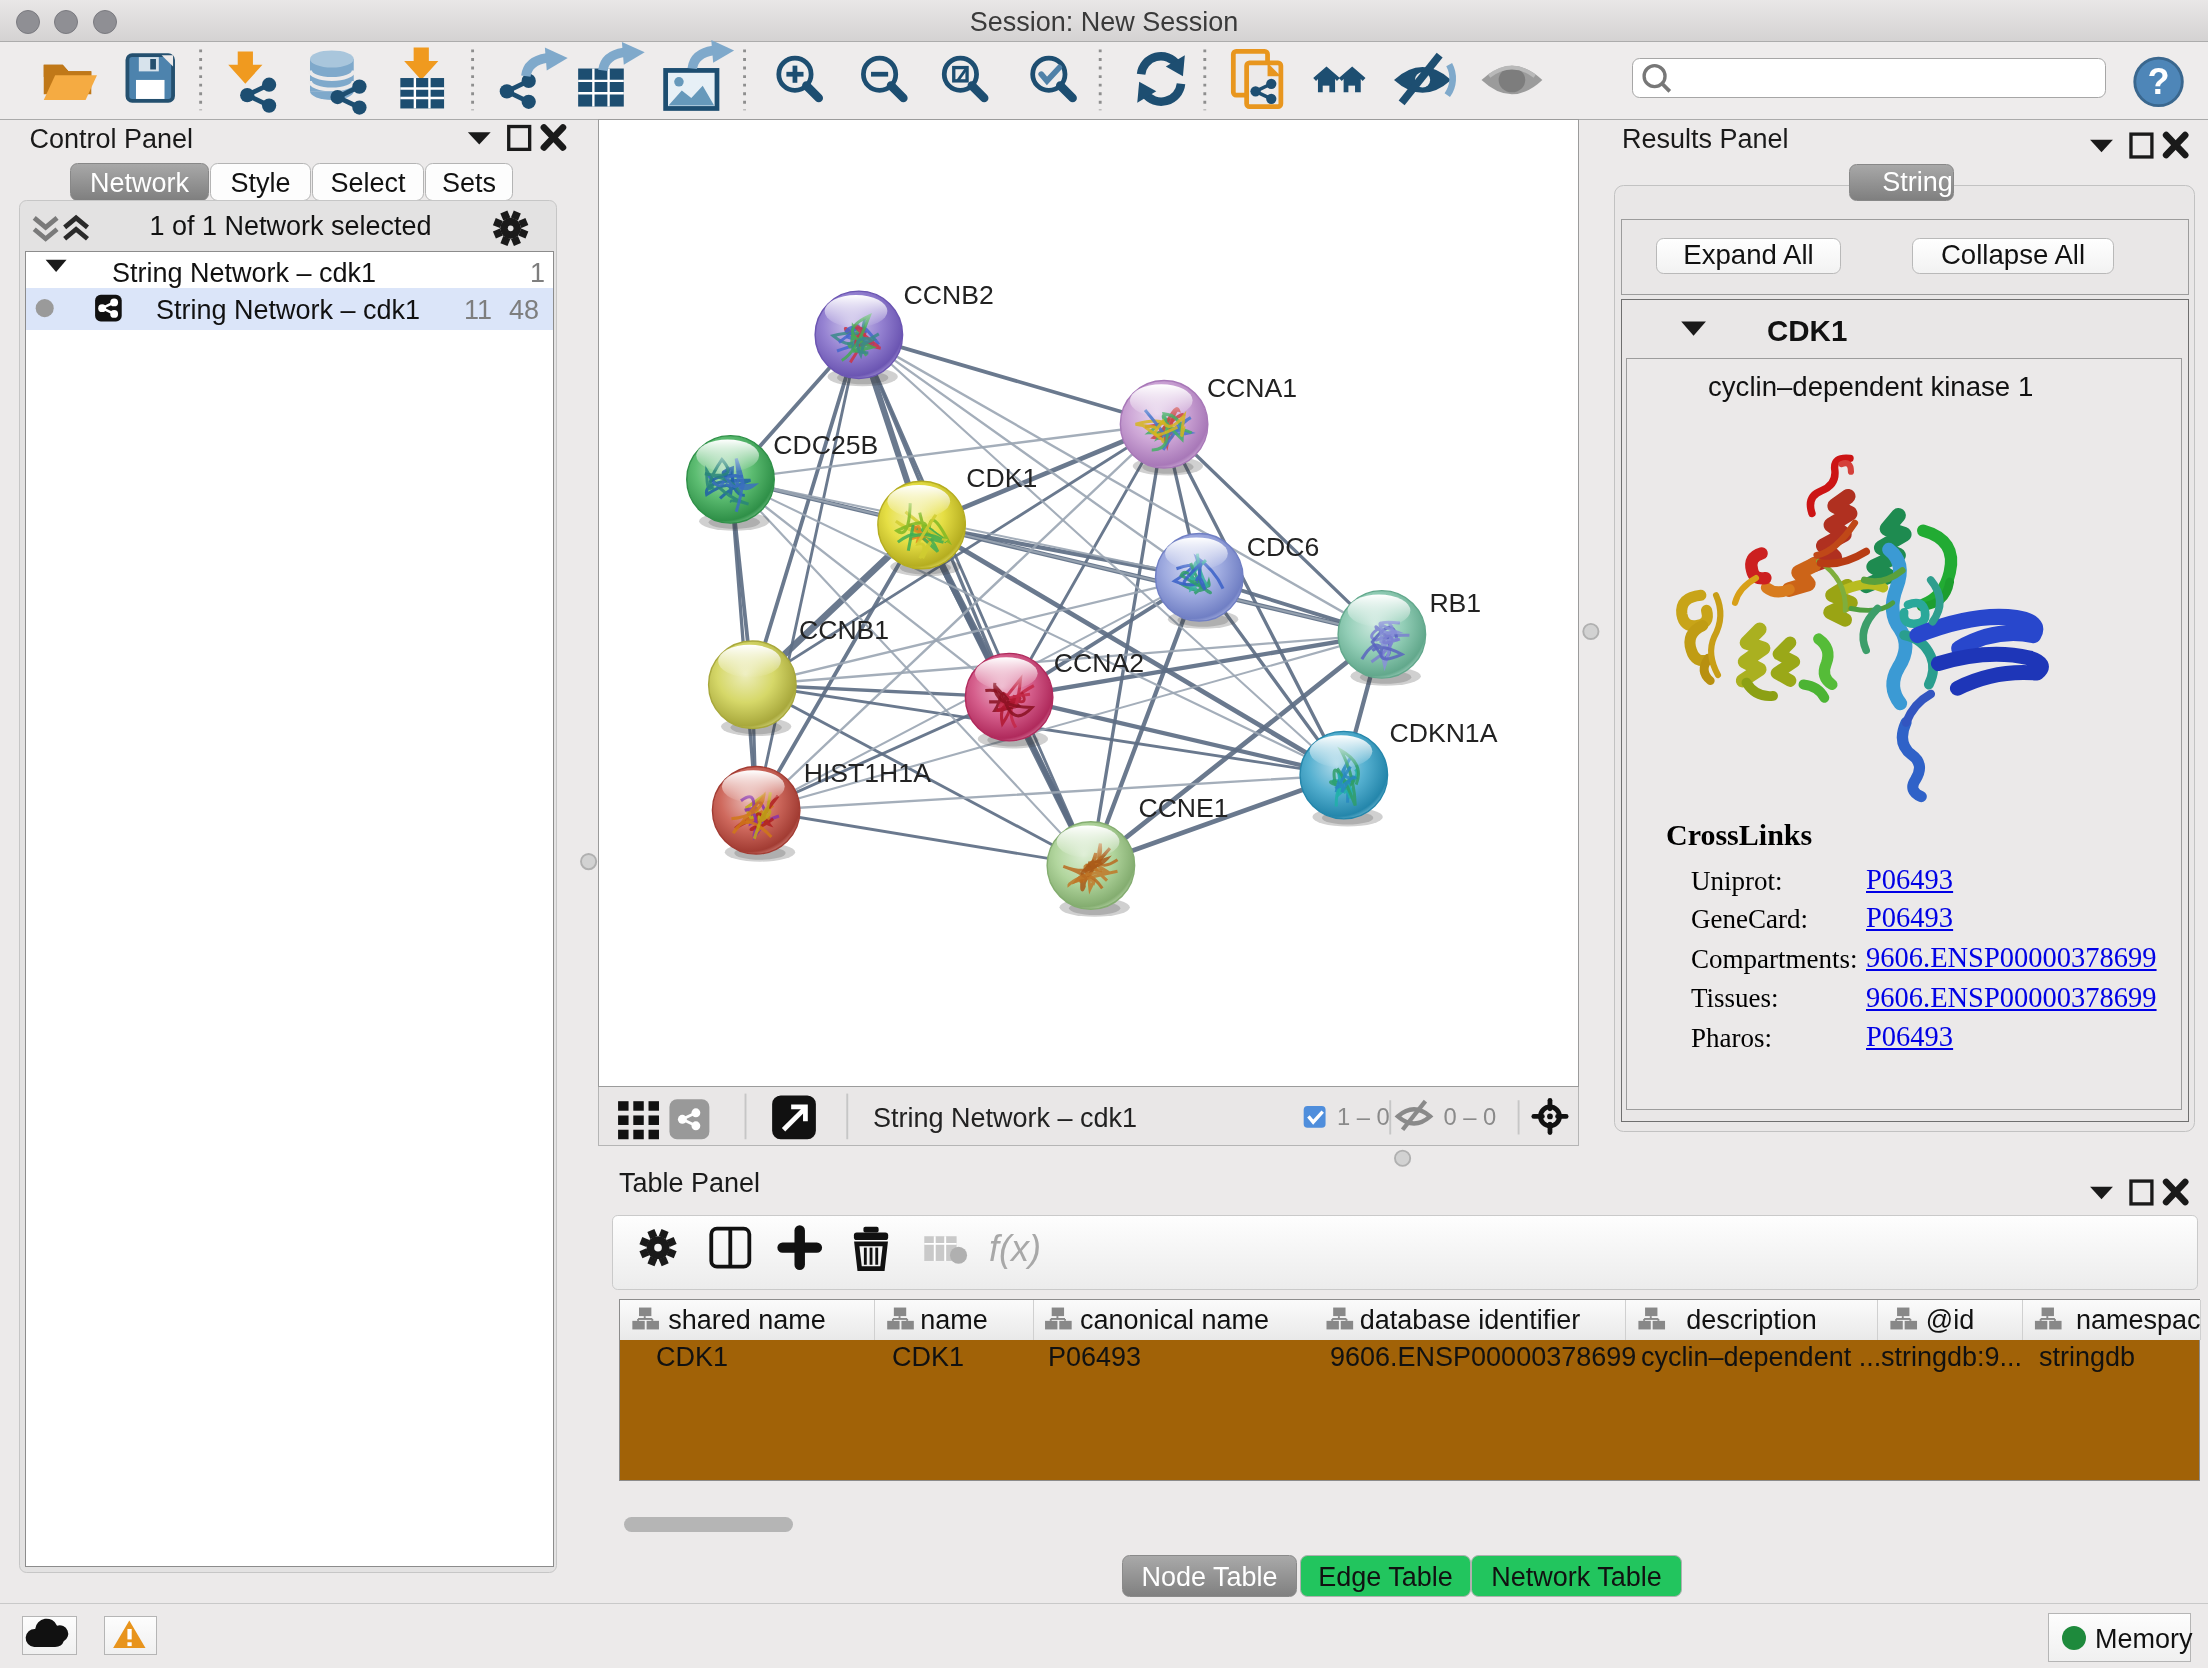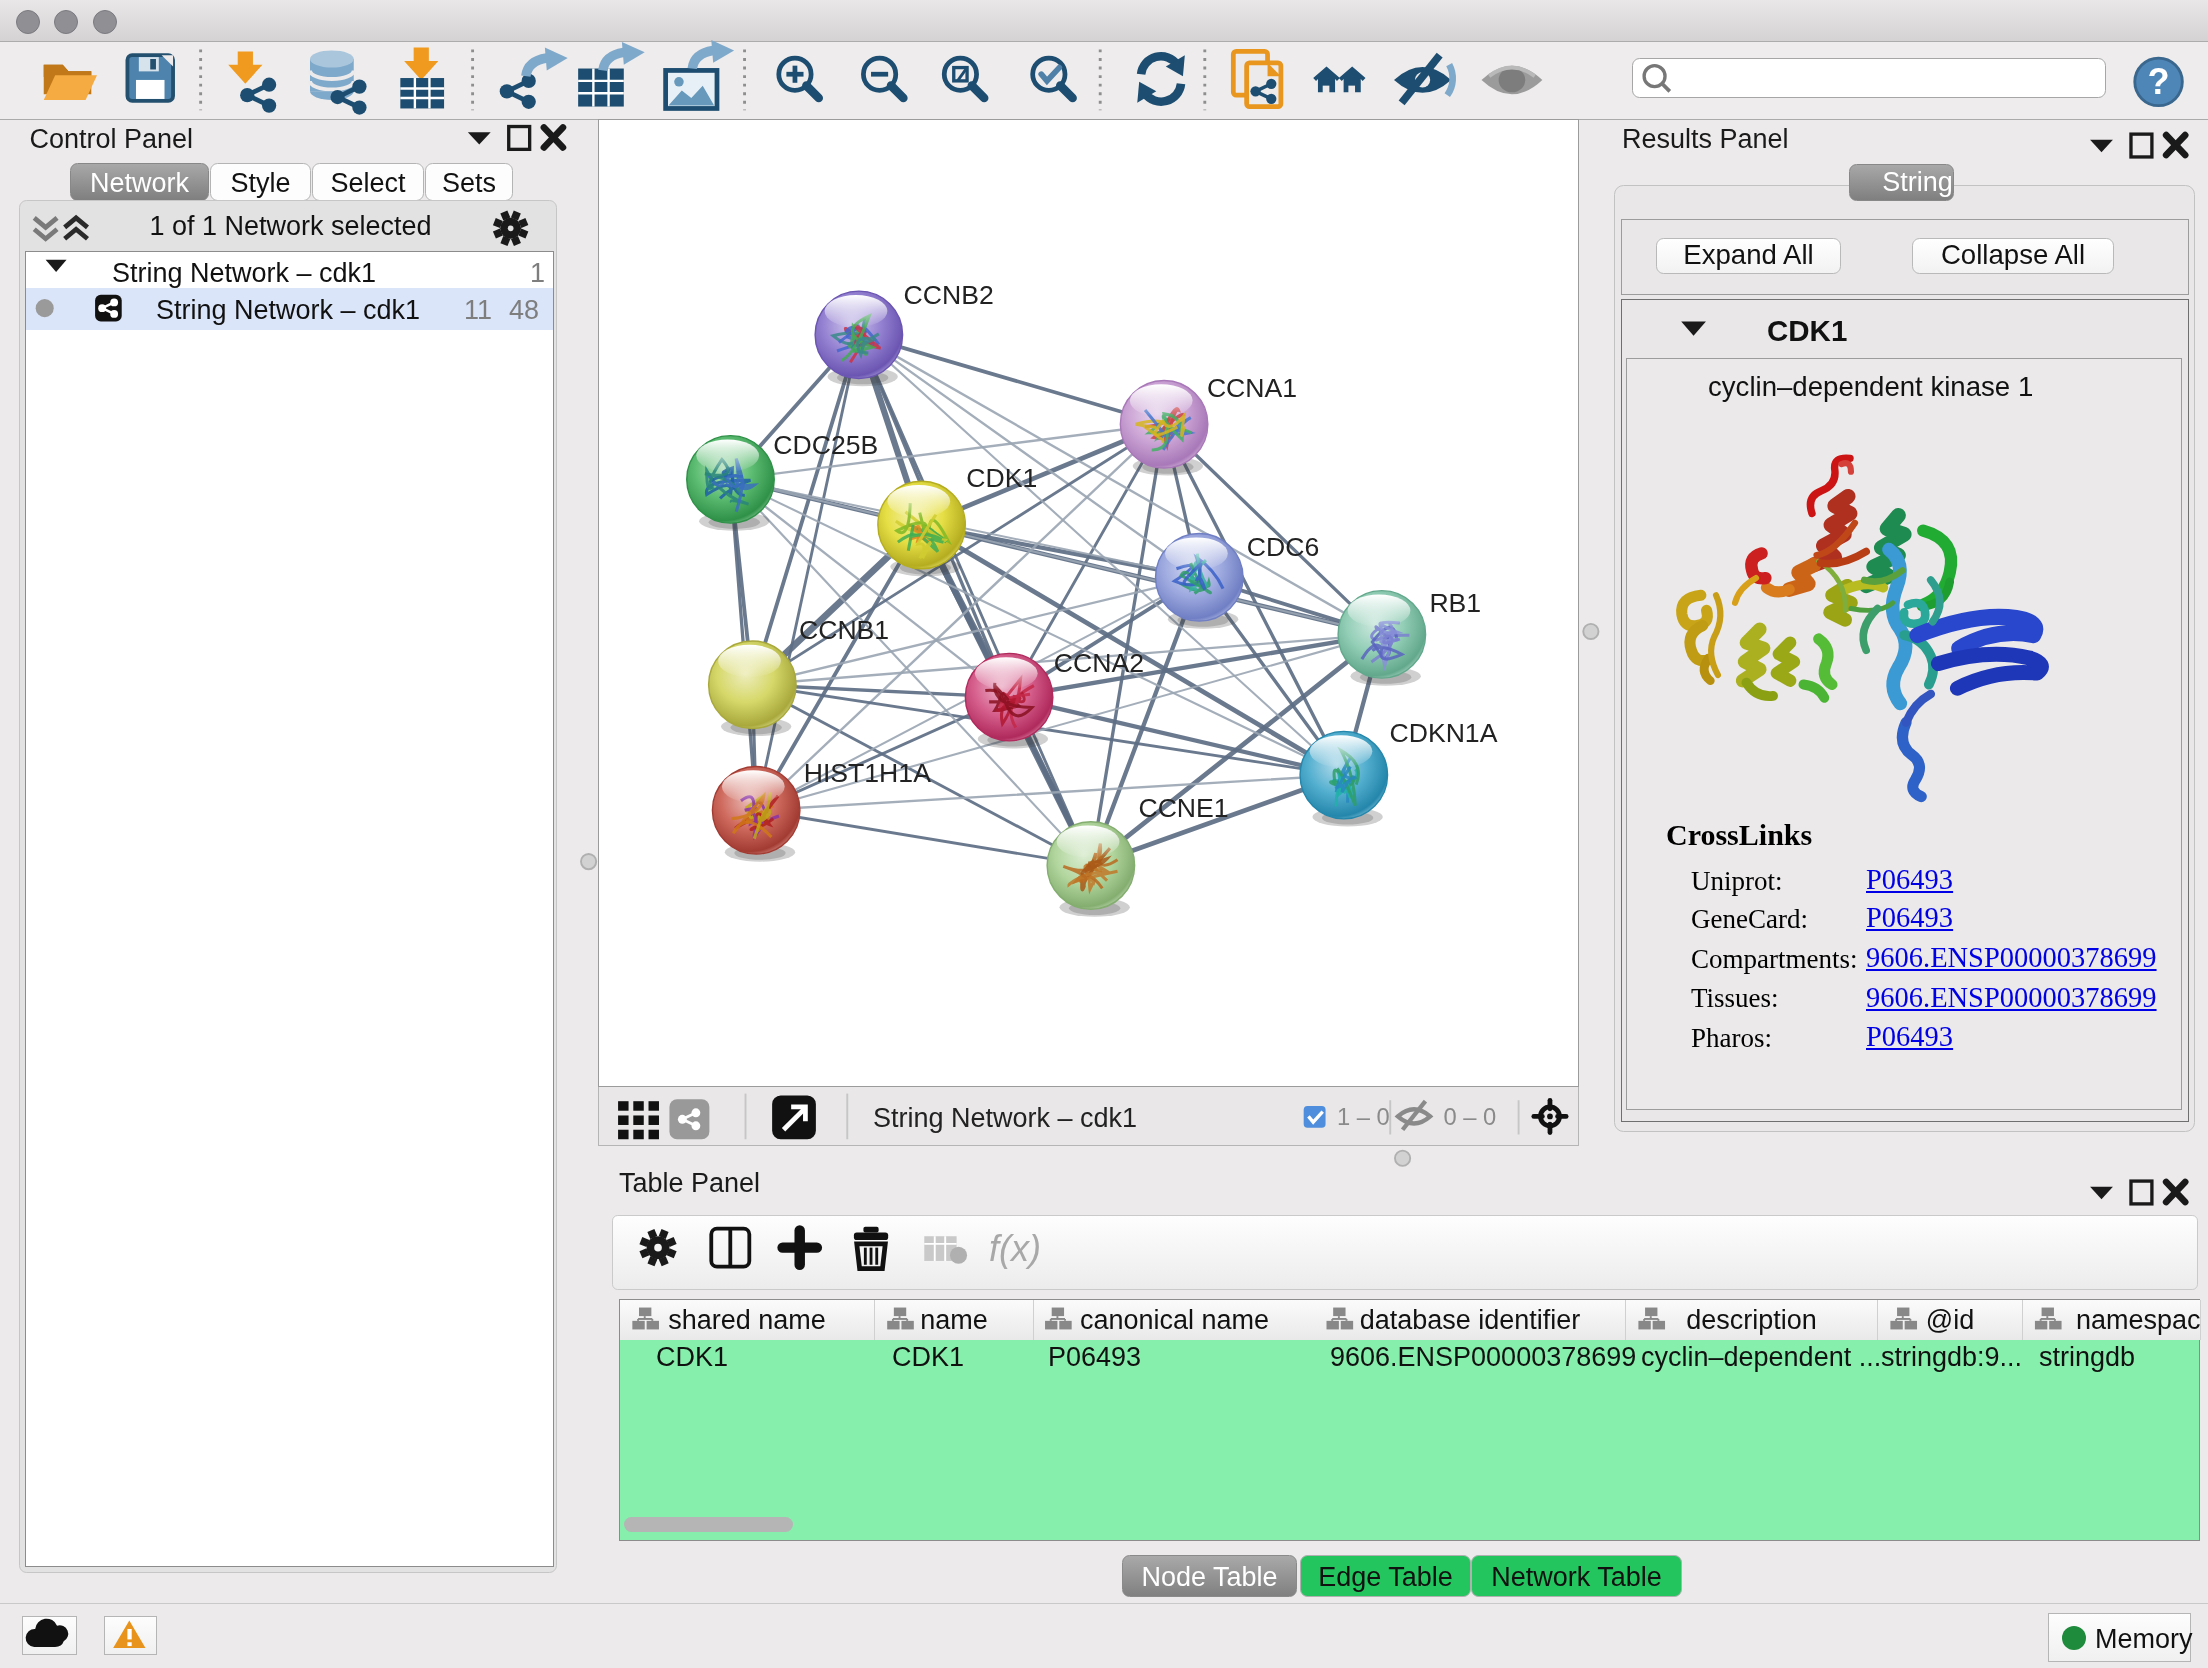--- a/index.html
+++ b/index.html
@@ -32,38 +32,39 @@
 #rp-box1{left:1621px;top:219px;width:568px;height:76px;background:#e9e7e7;border:1.9px solid #9c9c9c;box-sizing:border-box;}
 #rp-box2{left:1621px;top:299px;width:568px;height:823px;background:#e9e7e7;border:1.9px solid #6f6f6f;box-sizing:border-box;}
 #rp-content{left:1626px;top:358px;width:556px;height:752px;background:#ebe9e9;border:1px solid #9c9c9c;box-sizing:border-box;}
 .btn{position:absolute;background:linear-gradient(#ffffff,#f2f2f2);border:1.9px solid #b9b9b9;border-radius:7.6px;
  font-size:27.6px;color:#111;text-align:center;box-sizing:border-box;}
 .serif{font-family:"Liberation Serif",serif;}
 .link{color:#0000e6;text-decoration:underline;font-family:"Liberation Serif",serif;}
 
 #tp-title{left:619px;top:1168px;}
 #tp-toolbar{left:612px;top:1215px;width:1586px;height:75px;background:linear-gradient(#fefefe,#ececec);border:1.9px solid #cacaca;border-radius:5.7px;box-sizing:border-box;}
-#tp-table{left:619px;top:1299px;width:1581px;height:242px;background:#86efac;border:1.9px solid #8c8c8c;box-sizing:border-box;}
+#tp-table{left:619px;top:1299px;width:1581px;height:182px;background:#a16207;border:1.9px solid #8c8c8c;box-sizing:border-box;}
 .th{position:absolute;top:0;height:40px;background:linear-gradient(#fbfbfb,#e9e9e9);border-right:1.9px solid #d0d0d0;box-sizing:border-box;
  display:flex;align-items:center;justify-content:center;font-size:27px;color:#111;}
 .td{position:absolute;top:42px;font-size:27px;color:#111;}
 .bottomtab{position:absolute;top:1555px;height:42px;border:1px solid #b0b0b0;background:#22c55e;color:#111;font-size:27px;
  text-align:center;box-sizing:border-box;border-radius:7.6px;}
 .bottomtab.sel{background:linear-gradient(#a9a9a9,#808080);color:#fff;border-color:#8a8a8a;}
 .sbtn{position:absolute;background:linear-gradient(#fdfdfd,#f0f0f0);border:1.9px solid #b5b5b5;box-sizing:border-box;}
 text{font-family:"Liberation Sans",sans-serif;}
 </style>
 </head>
 <body>
 <div id="app">
 
   <div class="abs" id="titlebar"></div>
   <div class="abs tl" style="left:16px;"></div>
   <div class="abs tl" style="left:54px;"></div>
   <div class="abs tl" style="left:93px;"></div>
+  <div class="abs title" style="top:6.7px;width:2208px;text-align:center;font-size:27px;color:#3a3a3a;">Session: New Session</div>
 
   <div class="abs" id="toolbar"></div>
   <div class="abs" id="toolbar-icons"></div>
   <div class="abs" id="searchbox"></div>
 
   <div class="abs" id="mainbg"></div>
 
   <div class="abs panelTitle" id="cp-title">Control Panel</div>
   <div class="abs tab sel" style="left:70px;top:163px;width:139px;height:38px;line-height:38px;">Network</div>
   <div class="abs tab" style="left:210px;top:163px;width:101px;height:38px;line-height:38px;">Style</div>

